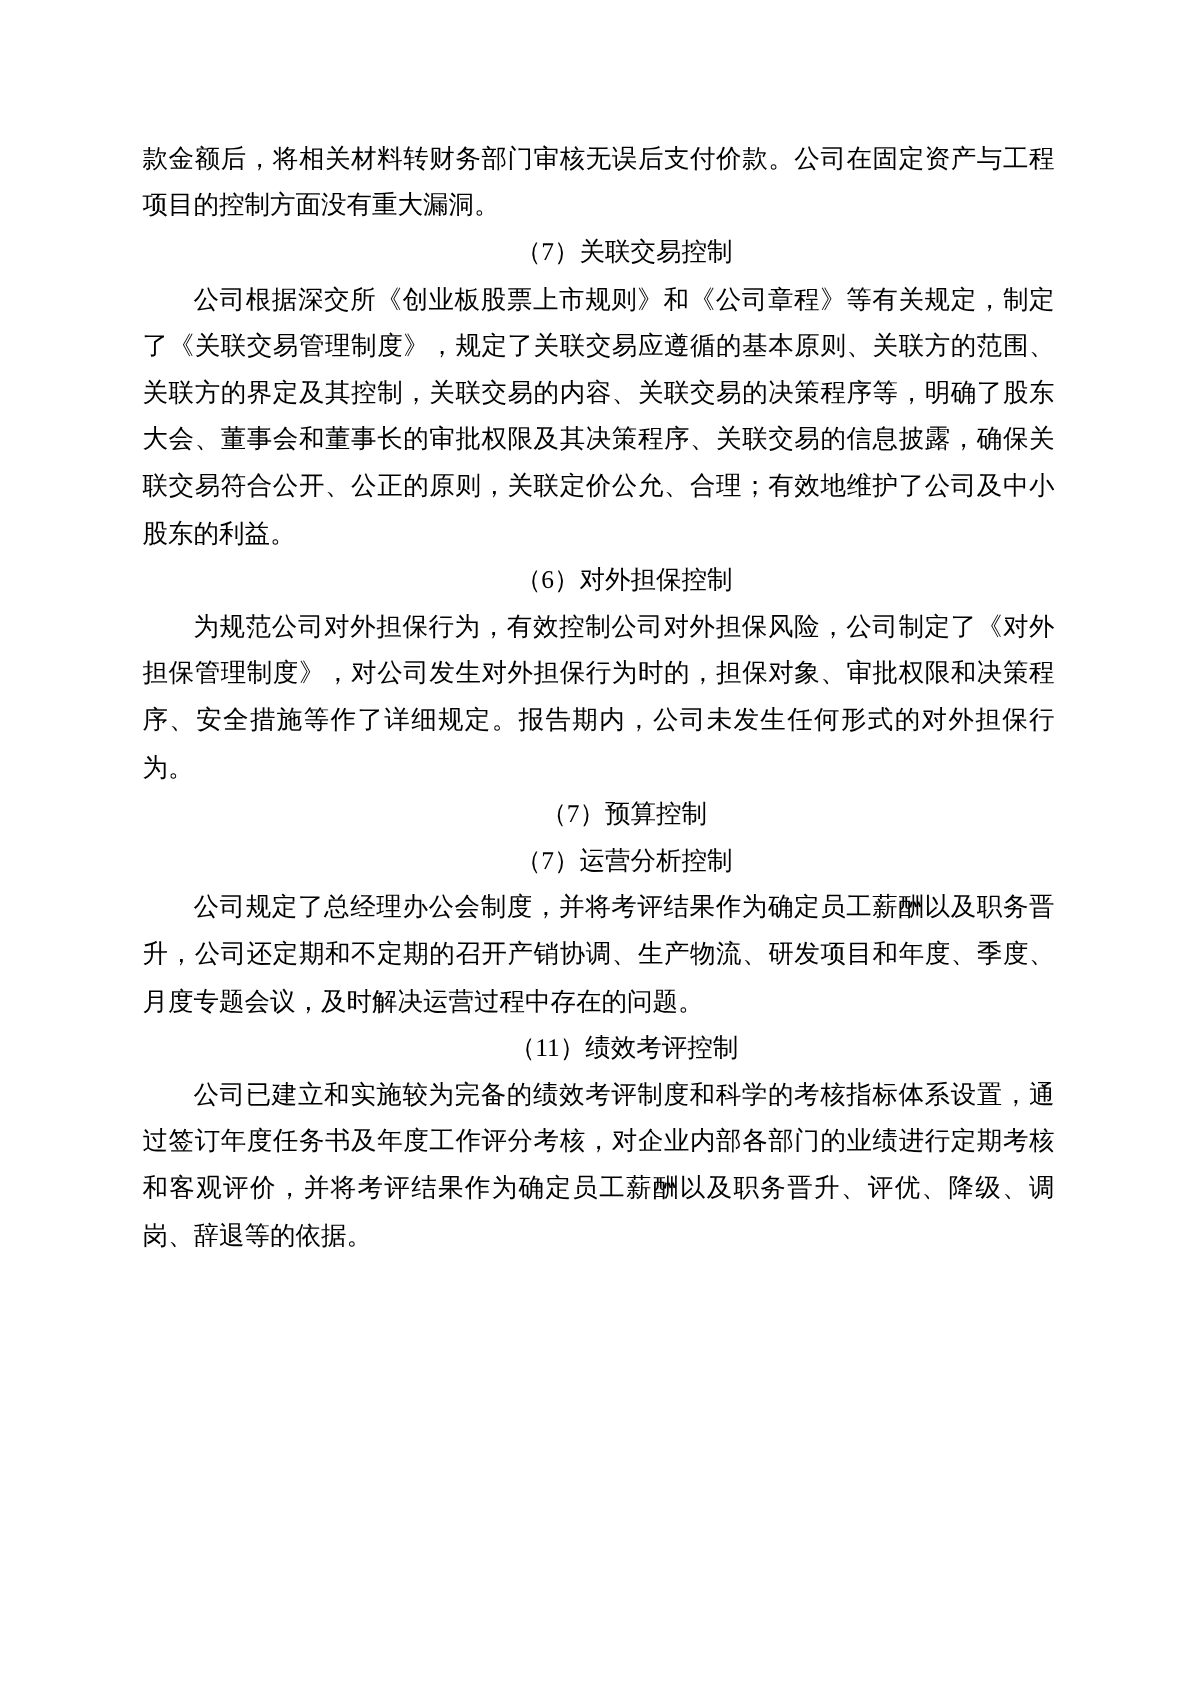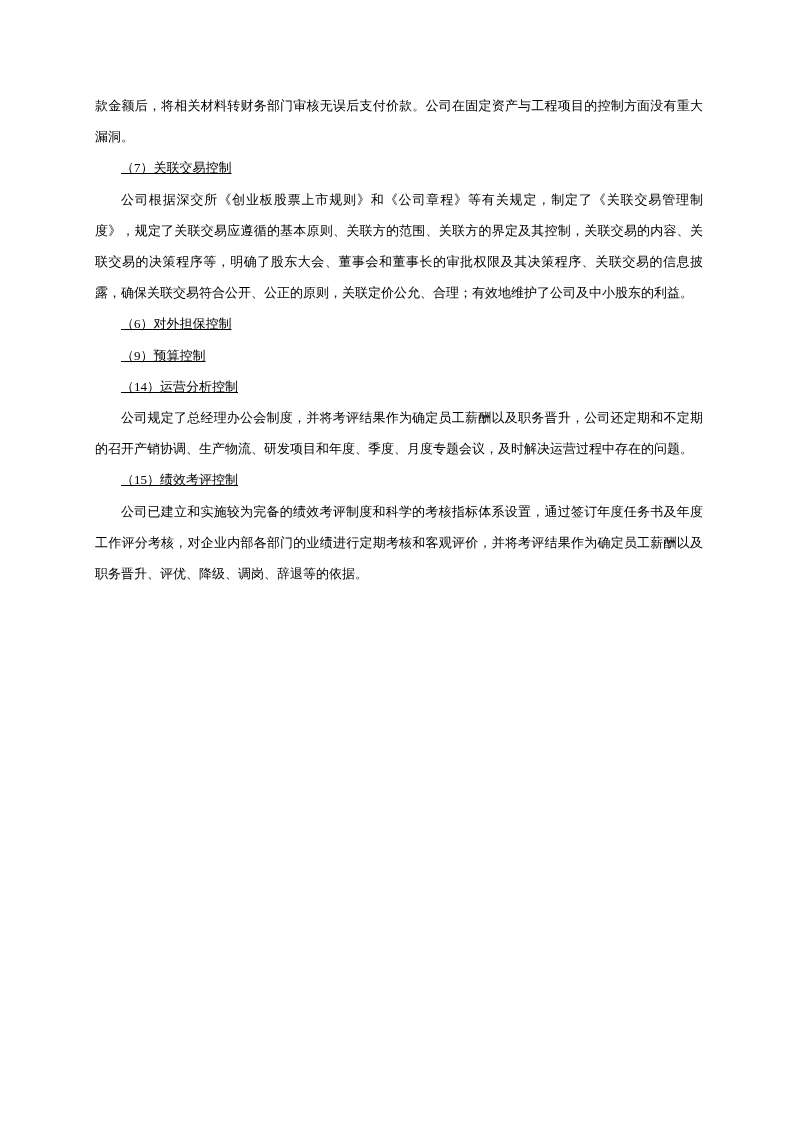--- a/index.html
+++ b/index.html
@@ -13,48 +13,48 @@
     height: 1122px;
     background: #ffffff;
     overflow: hidden;
   }
   .doc {
     position: absolute;
     left: 95px;
     top: 90px;
     width: 608px;
     font-family: "Liberation Serif", "DejaVu Serif", serif;
-    font-size: 13px;
+    font-size: 17px;
     line-height: 31.2px;
     color: #000000;
     text-align: justify;
     text-justify: inter-ideograph;
     letter-spacing: 0;
   }
   .doc p {
     margin: 0;
     padding: 0;
     text-indent: 2em;
   }
   .doc p.continuation {
     text-indent: 0;
   }
   .doc p.heading {
-    text-align: left;
-    text-decoration: underline;
+    text-align: center;
   }
 </style>
 </head>
 <body>
 
 <div class="page">
   <div class="doc">
       <p class="continuation">款金额后，将相关材料转财务部门审核无误后支付价款。公司在固定资产与工程项目的控制方面没有重大漏洞。</p>
       <p class="heading">（7）关联交易控制</p>
       <p class="paragraph">公司根据深交所《创业板股票上市规则》和《公司章程》等有关规定，制定了《关联交易管理制度》，规定了关联交易应遵循的基本原则、关联方的范围、关联方的界定及其控制，关联交易的内容、关联交易的决策程序等，明确了股东大会、董事会和董事长的审批权限及其决策程序、关联交易的信息披露，确保关联交易符合公开、公正的原则，关联定价公允、合理；有效地维护了公司及中小股东的利益。</p>
       <p class="heading">（6）对外担保控制</p>
-      <p class="heading">（9）预算控制</p>
-      <p class="heading">（14）运营分析控制</p>
+      <p class="paragraph">为规范公司对外担保行为，有效控制公司对外担保风险，公司制定了《对外担保管理制度》，对公司发生对外担保行为时的，担保对象、审批权限和决策程序、安全措施等作了详细规定。报告期内，公司未发生任何形式的对外担保行为。</p>
+      <p class="heading">（7）预算控制</p>
+      <p class="heading">（7）运营分析控制</p>
       <p class="paragraph">公司规定了总经理办公会制度，并将考评结果作为确定员工薪酬以及职务晋升，公司还定期和不定期的召开产销协调、生产物流、研发项目和年度、季度、月度专题会议，及时解决运营过程中存在的问题。</p>
-      <p class="heading">（15）绩效考评控制</p>
+      <p class="heading">（11）绩效考评控制</p>
       <p class="paragraph">公司已建立和实施较为完备的绩效考评制度和科学的考核指标体系设置，通过签订年度任务书及年度工作评分考核，对企业内部各部门的业绩进行定期考核和客观评价，并将考评结果作为确定员工薪酬以及职务晋升、评优、降级、调岗、辞退等的依据。</p>
     </div>
 </div>
 
 </body></html>

